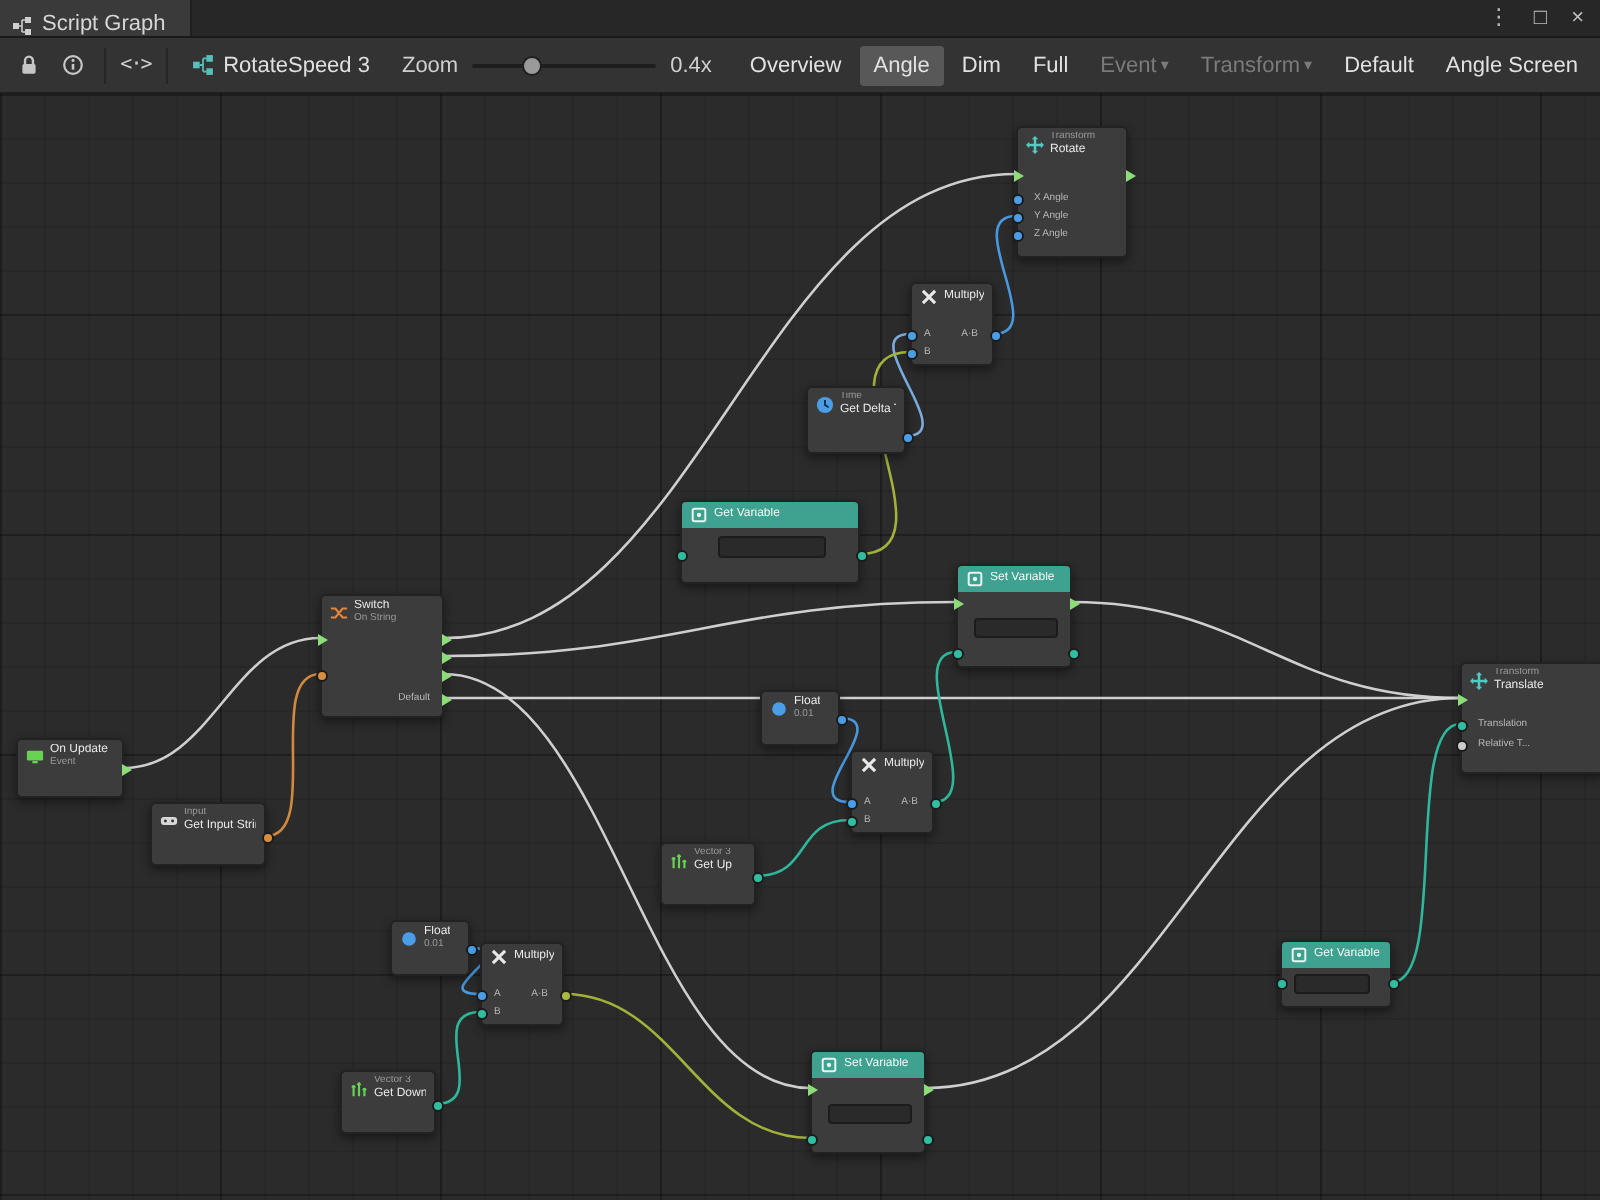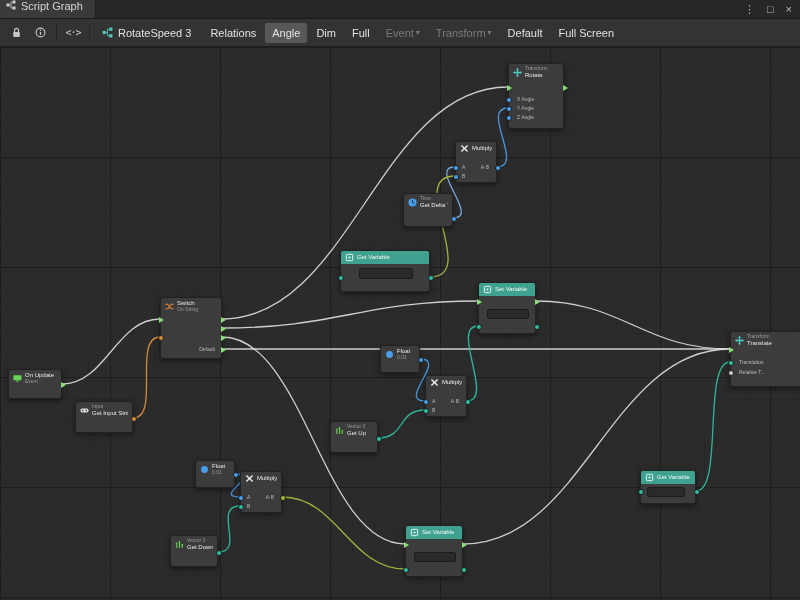--- a/index.html
+++ b/index.html
@@ -1,19 +1,19 @@
 <!DOCTYPE html>
 <html><head>
 <meta charset="utf-8">
 <style>
   *{margin:0;padding:0;box-sizing:border-box}
   html,body{width:800px;height:600px;overflow:hidden}
   body{background:#282828;font-family:"Liberation Sans",sans-serif;color:#ddd}
   .titlebar{height:19px;background:#272727;display:flex;align-items:stretch;border-bottom:1px solid #1a1a1a}
-  .tab{display:flex;align-items:flex-start;gap:5px;background:#3a3a3a;padding:0 12px 0 6px;font-size:11px;color:#d6d6d6;border-right:1px solid #1f1f1f}
+  .tab{display:flex;align-items:flex-end;gap:5px;background:#3a3a3a;padding:0 12px 0 6px;font-size:11px;color:#d6d6d6;border-right:1px solid #1f1f1f}
   .tab .nicon svg{width:10px;height:10px}
   .win-controls{margin-left:auto;display:flex;align-items:center;gap:12px;padding:0 8px;color:#bdbdbd;font-size:11px}
   .win-controls span{cursor:default;line-height:1}
   .toolbar{height:28px;background:#333333;display:flex;align-items:center;padding:0 4px;border-bottom:1px solid #1e1e1e;white-space:nowrap;overflow:hidden;font-size:11px;color:#cfcfcf}
   .tb-icon{width:24px;height:22px;display:flex;align-items:center;justify-content:center;border-radius:2px}
   .tb-icon svg{width:11px;height:11px}
   .tb-icon.code{font-family:"DejaVu Sans Mono",monospace;font-size:10px;letter-spacing:-1px;color:#cfcfcf}
   .tb-div{width:1px;height:18px;background:#262626;margin:0 4px}
   .graph-ref{display:flex;align-items:center;gap:5px;padding:0 8px;color:#e0e0e0}
   .graph-ref .nicon svg{width:11px;height:11px}
@@ -91,23 +91,30 @@
     <span class="nicon" id="ref-icon">
         <svg viewBox="0 0 10 10">
           <rect x="0.5" y="3.5" width="3" height="3" fill="#55c1b8"></rect>
           <rect x="6.5" y="0.5" width="3" height="3" fill="#55c1b8"></rect>
           <rect x="6.5" y="6.5" width="3" height="3" fill="#55c1b8"></rect>
           <path d="M3.5 5H5M5 2h1.5M5 8h1.5M5 2v6" stroke="#55c1b8" stroke-width="0.8" fill="none"></path>
         </svg>
       </span>
     <span>RotateSpeed 3</span>
   </div>
+  <div class="zoom-wrap">
+    <span>Zoom</span>
+    <div class="zoom-track">
+      <div class="zoom-handle" id="zoom-handle" style="left: 32%;"></div>
+    </div>
+    <span>0.4x</span>
+  </div>
   <div class="tb-buttons">
       <div class="tbtn">
-        <span>Relations</span>
+        <span>Overview</span>
       </div>
       <div class="tbtn active">
         <span>Angle</span>
       </div>
       <div class="tbtn">
         <span>Dim</span>
       </div>
       <div class="tbtn">
         <span>Full</span>
       </div>
@@ -116,21 +123,21 @@
         <span class="chev">▾</span>
       </div>
       <div class="tbtn disabled">
         <span>Transform</span>
         <span class="chev">▾</span>
       </div>
       <div class="tbtn">
         <span>Default</span>
       </div>
       <div class="tbtn">
-        <span>Full Screen</span>
+        <span>Angle Screen</span>
       </div>
     </div>
 </div>
 
 <div class="canvas">
   <svg class="edges" width="800" height="553">
       <path d="M62,337 C106.1,337 115.9,272 160,272" stroke="#d8d8d8" fill="none" stroke-width="1.3" opacity="0.95"></path>
       <path d="M133,371 C161,371 132,290 160,290" stroke="#d98e3f" fill="none" stroke-width="1.3" opacity="0.95"></path>
       <path d="M222,272 C350.70000000000005,272 379.29999999999995,40 508,40" stroke="#d8d8d8" fill="none" stroke-width="1.3" opacity="0.95"></path>
       <path d="M222,281 C337.2,281 362.8,254 478,254" stroke="#d8d8d8" fill="none" stroke-width="1.3" opacity="0.95"></path>

